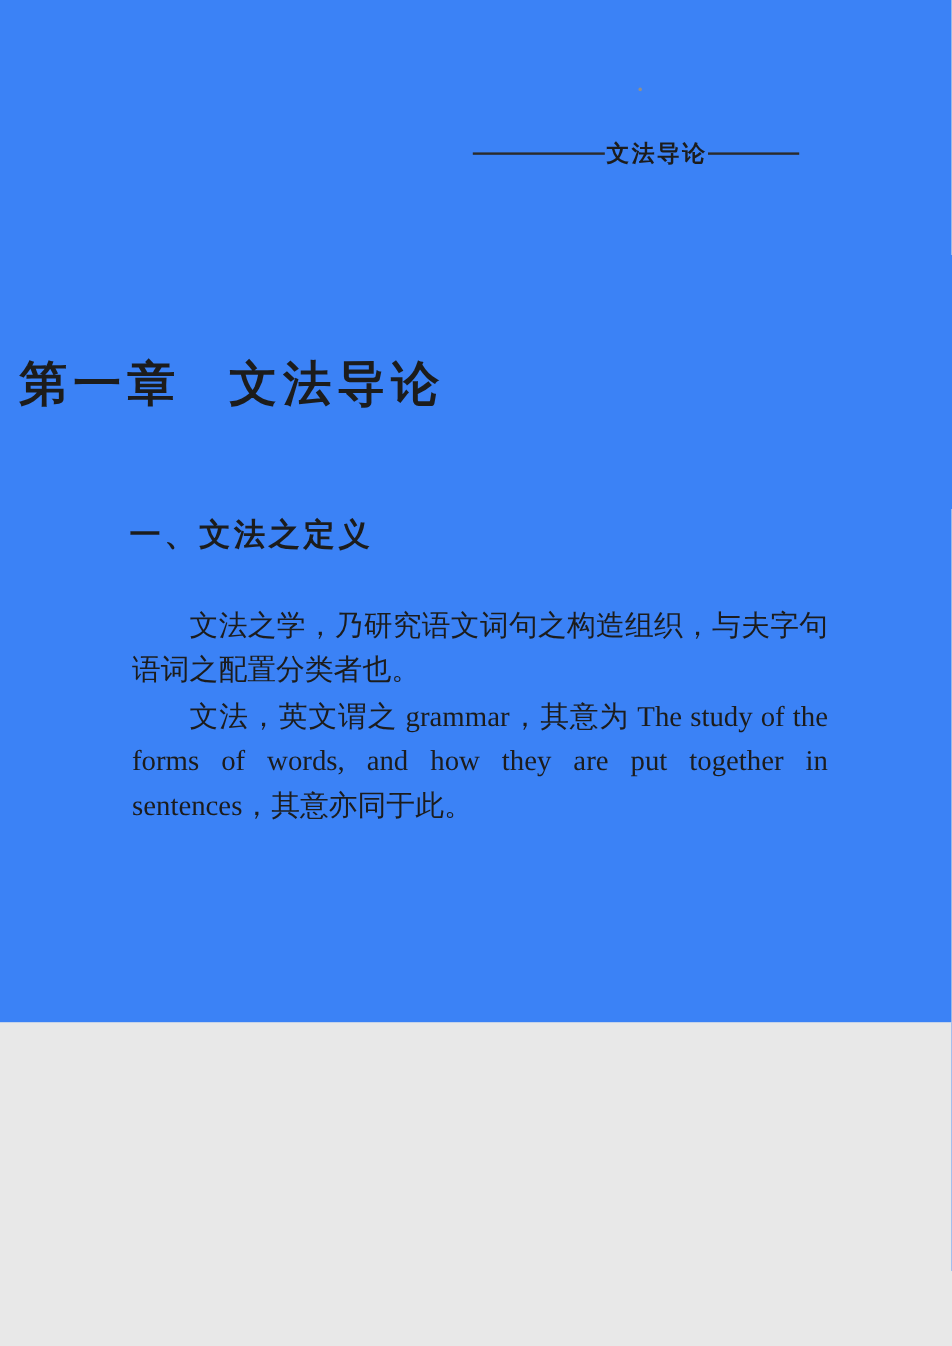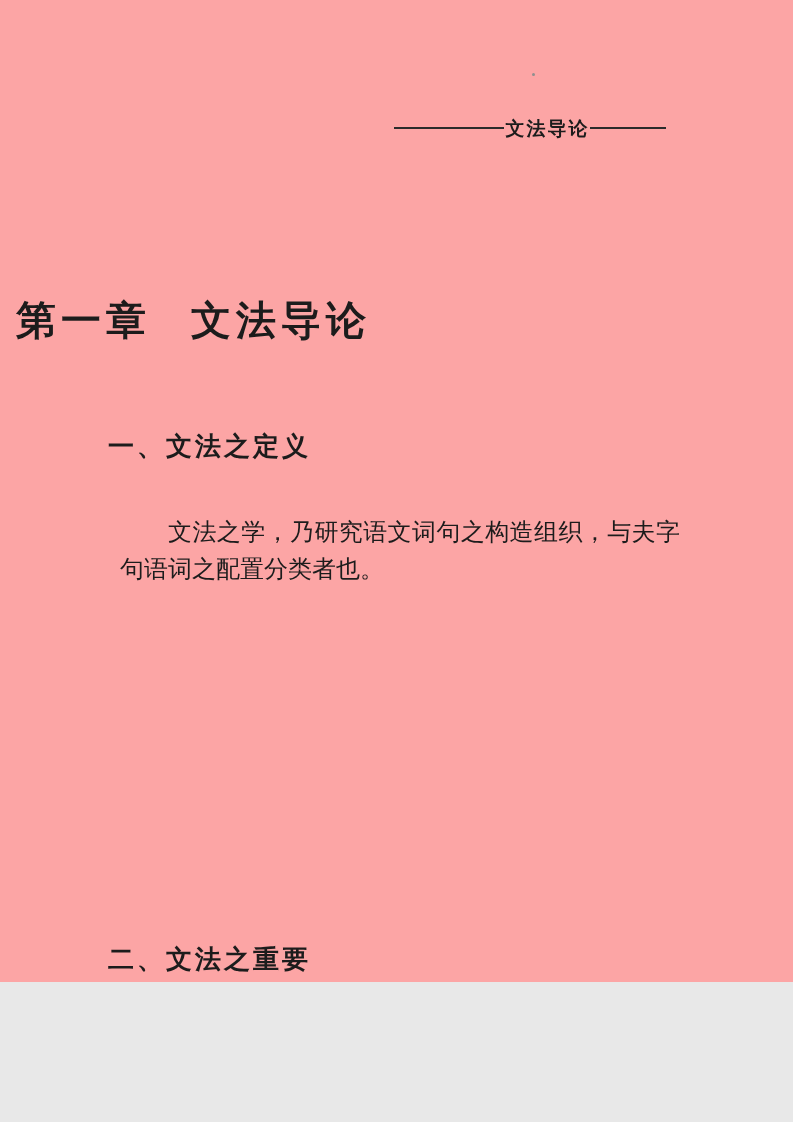--- a/index.html
+++ b/index.html
@@ -3,23 +3,23 @@
 <meta charset="utf-8">
 <style>
   html, body {
     margin: 0;
     padding: 0;
     background: #e8e8e8;
   }
   .page {
     position: relative;
     width: 793px;
-    height: 982px;
+    height: 852px;
     margin: 0 auto;
-    background: #fca5a5;
+    background: #3b82f6;
     color: #1c1c1c;
     font-family: "Liberation Serif", "DejaVu Serif", serif;
     overflow: hidden;
   }
 
   
   .running-header {
     position: absolute;
     top: 112px;
     left: 394px;
@@ -73,42 +73,42 @@
   .chapter-title .chapter-gap {
     display: inline-block;
     width: 40px;
   }
 
   
   .section-heading {
     position: absolute;
     left: 108px;
     margin: 0;
-    font-family: Liberation Serif, serif;
+    font-family: Liberation Mono, monospace;
     font-size: 26px;
     font-weight: 900;
     letter-spacing: 3px;
     line-height: 32px;
     white-space: nowrap;
   }
   .section-heading.first  { top: 431px; }
   .section-heading.second { top: 944px; text-align: right; }
 
   
   .body-text {
     position: absolute;
     top: 502px;
     left: 108px;
     width: 584px;
     font-size: 24px;
     line-height: 37px;
     text-align: justify;
   }
   .body-text p {
-    margin: 12px;
+    margin: 2px;
     text-indent: 2em;
   }
 
   
   .page-number {
     position: absolute;
     top: 988px;
     left: 640px;
     font-size: 23px;
     font-weight: bold;
@@ -129,19 +129,20 @@
   <span class="speck"></span>
 
   <h1 class="chapter-title">
     <span>第一章</span><span class="chapter-gap"></span><span>文法导论</span>
   </h1>
 
   <h2 class="section-heading first">一、文法之定义</h2>
 
   <div class="body-text">
     <p>文法之学，乃研究语文词句之构造组织，与夫字句语词之配置分类者也。</p>
+    <p>文法，英文谓之 grammar，其意为 The study of the forms of words, and how they are put together in sentences，其意亦同于此。</p>
   </div>
 
   <h2 class="section-heading second">二、文法之重要</h2>
 
   <div class="page-number">1</div>
 
 </div>
 
 </body></html>

